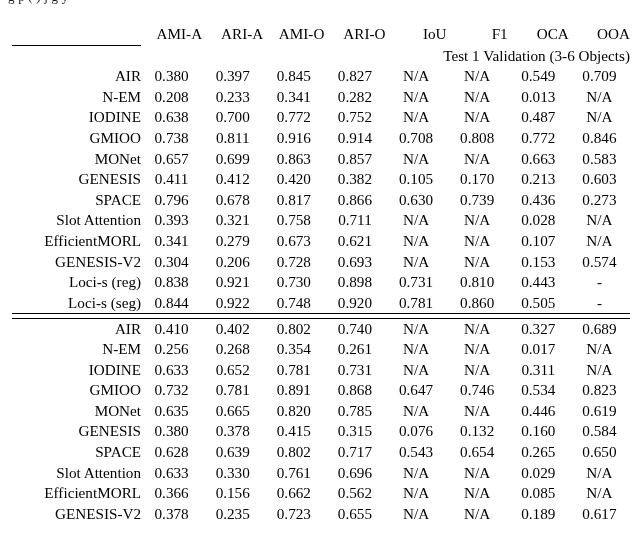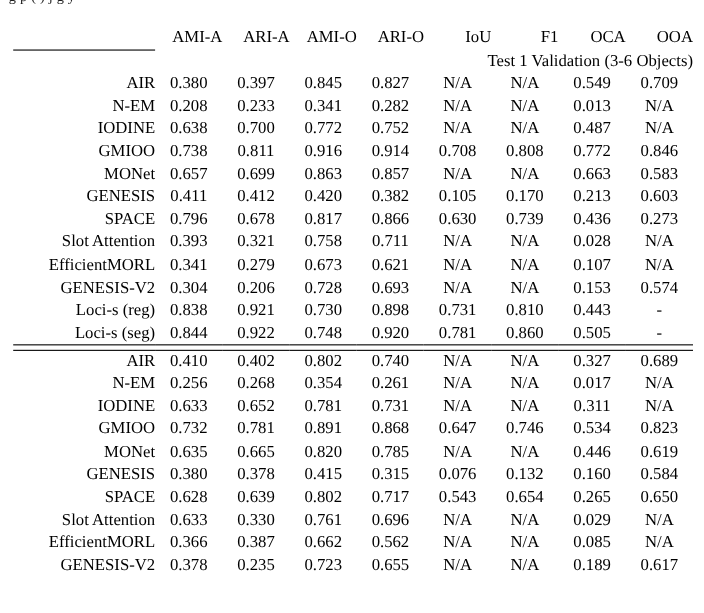--- a/index.html
+++ b/index.html
@@ -363,21 +363,21 @@
           <td class="num">0.761</td>
           <td class="num">0.696</td>
           <td class="num">N/A</td>
           <td class="num">N/A</td>
           <td class="num">0.029</td>
           <td class="num">N/A</td>
         </tr>
         <tr>
           <td class="label">EfficientMORL</td>
           <td class="num">0.366</td>
-          <td class="num">0.387</td>
+          <td class="num">0.156</td>
           <td class="num">0.662</td>
           <td class="num">0.562</td>
           <td class="num">N/A</td>
           <td class="num">N/A</td>
           <td class="num">0.085</td>
           <td class="num">N/A</td>
         </tr>
         <tr>
           <td class="label">GENESIS-V2</td>
           <td class="num">0.378</td>

